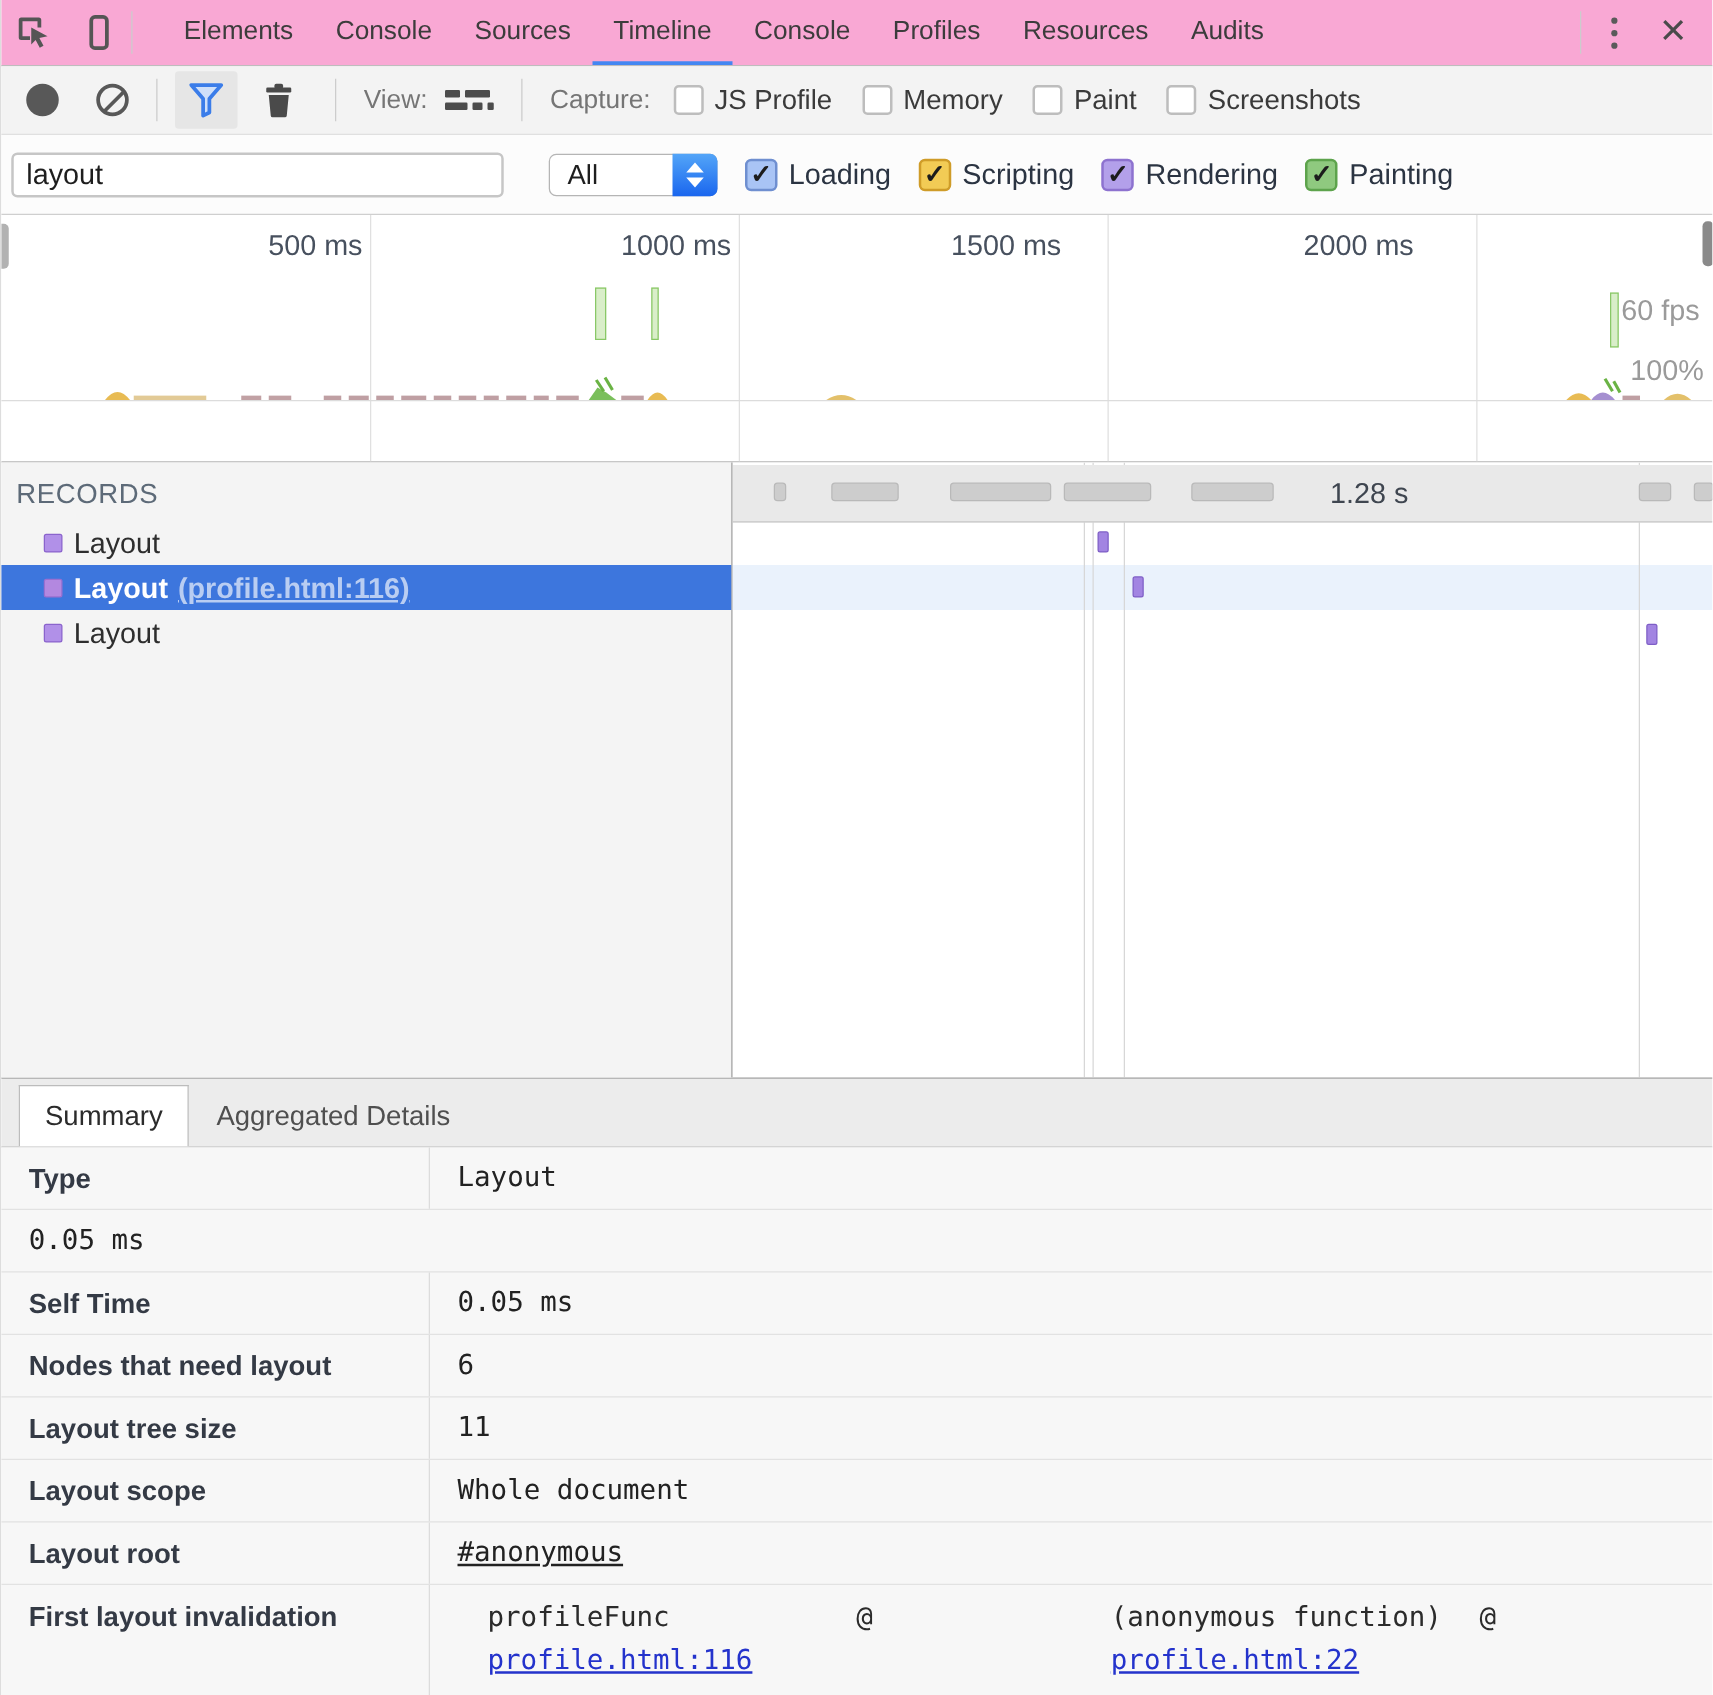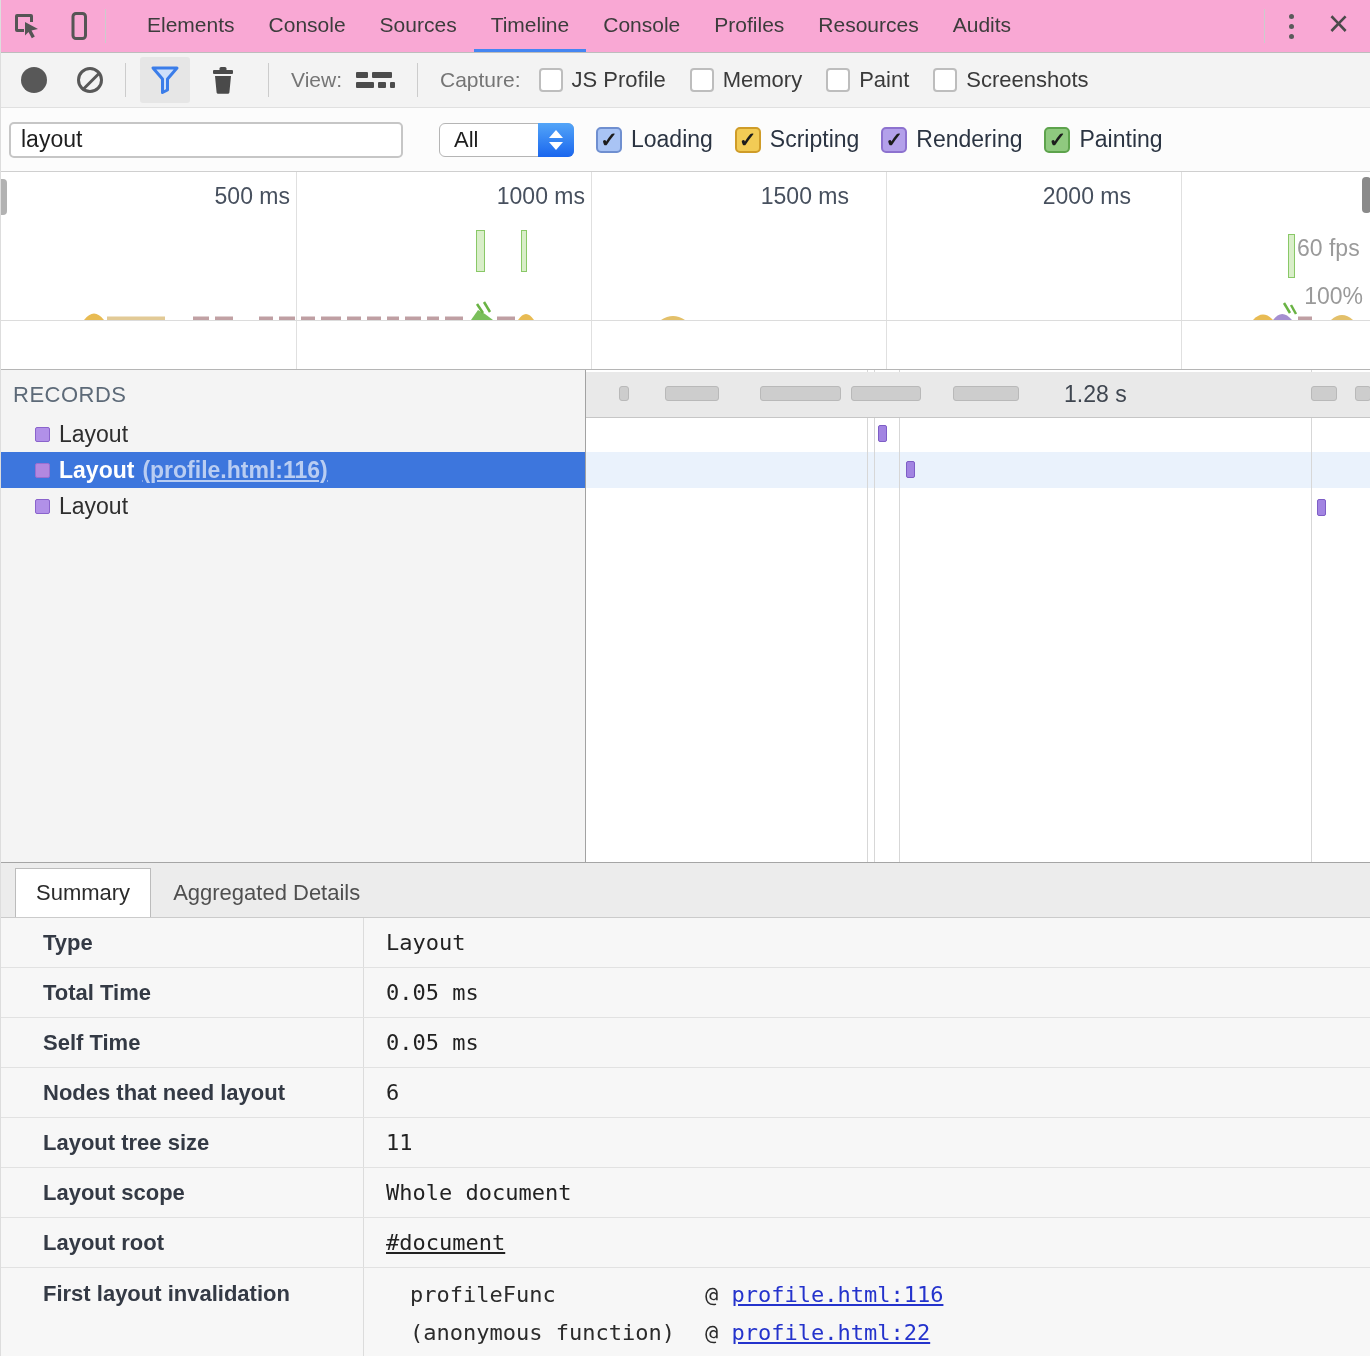--- a/index.html
+++ b/index.html
@@ -89,29 +89,29 @@
   
   .dtabs { position:absolute; top:862px; left:0; width:1370px; height:56px; background:#ececec;
            border-top:1px solid #a5a5a5; border-bottom:1px solid #cbcbcb; display:flex; align-items:flex-end; }
   .dtab { font-size:22px; color:#4f4f4f; display:flex; align-items:center; }
   .dtab.active { background:#fff; border:1px solid #bcbcbc; border-bottom:none; height:49px; margin-left:14px;
                  padding:0 20px; color:#2b2b2b; }
   .dtab.plain { height:49px; padding:0 22px; }
 
   
   .summary { position:absolute; top:918px; left:0; width:1370px; height:438px; background:#f7f7f7; }
-  .srow { display:flex; border-bottom:1px solid #e2e2e2; height:50px;padding-left:20px; }
+  .srow { display:flex; border-bottom:1px solid #e2e2e2; height:50px; }
   .srow:last-child { height:88px; border-bottom:none; }
   .scell-l { width:343px; border-right:1px solid #dcdcdc; display:flex; align-items:center; padding-left:22px;
              font-size:22px; font-weight:bold; color:#343a45; flex:none; }
   .srow:last-child .scell-l { align-items:flex-start; padding-top:13px; }
   .scell-v { display:flex; align-items:center; padding-left:22px; font-family:"DejaVu Sans Mono", monospace;
              font-size:22px; color:#222; }
   .doc-link { text-decoration:underline; color:#222; }
-  .stack { padding:10px 0 0 46px; display:flex; flex-direction:column; gap:4px; }
+  .stack { padding:10px 0 0 46px; display:flex; flex-direction:row; gap:4px; }
   .stack .line { font-family:"DejaVu Sans Mono", monospace; font-size:22px; color:#2b2b2b; line-height:34px; }
   .stack .fn { display:inline-block; min-width:295px; }
   .stack a { color:#2433cc; text-decoration:underline; font-family:"DejaVu Sans Mono", monospace; }
 </style>
 </head>
 <body>
 
 <div class="devtools">
 
   <div class="tabbar">
@@ -319,21 +319,20 @@
     <div class="dtab active">Summary</div>
     <div class="dtab plain">Aggregated Details</div>
   </div>
 
   <div class="summary">
     <div class="srow">
       <div class="scell-l">Type</div>
       <div class="scell-v">Layout</div>
     </div>
     <div class="srow">
-      <div class="scell-l">Total Time</div>
       <div class="scell-v">0.05 ms</div>
     </div>
     <div class="srow">
       <div class="scell-l">Self Time</div>
       <div class="scell-v">0.05 ms</div>
     </div>
     <div class="srow">
       <div class="scell-l">Nodes that need layout</div>
       <div class="scell-v">6</div>
     </div>
@@ -341,21 +340,21 @@
       <div class="scell-l">Layout tree size</div>
       <div class="scell-v">11</div>
     </div>
     <div class="srow">
       <div class="scell-l">Layout scope</div>
       <div class="scell-v">Whole document</div>
     </div>
     <div class="srow">
       <div class="scell-l">Layout root</div>
       <div class="scell-v">
-          <a class="doc-link">#document</a>
+          <a class="doc-link">#anonymous</a>
         </div>
     </div>
     <div class="srow">
       <div class="scell-l">First layout invalidation</div>
       <div class="stack">
         <div class="line">
           <span class="fn">profileFunc</span><span>@ </span><a>profile.html:116</a>
         </div>
         <div class="line">
           <span class="fn">(anonymous function)</span><span>@ </span><a>profile.html:22</a>

